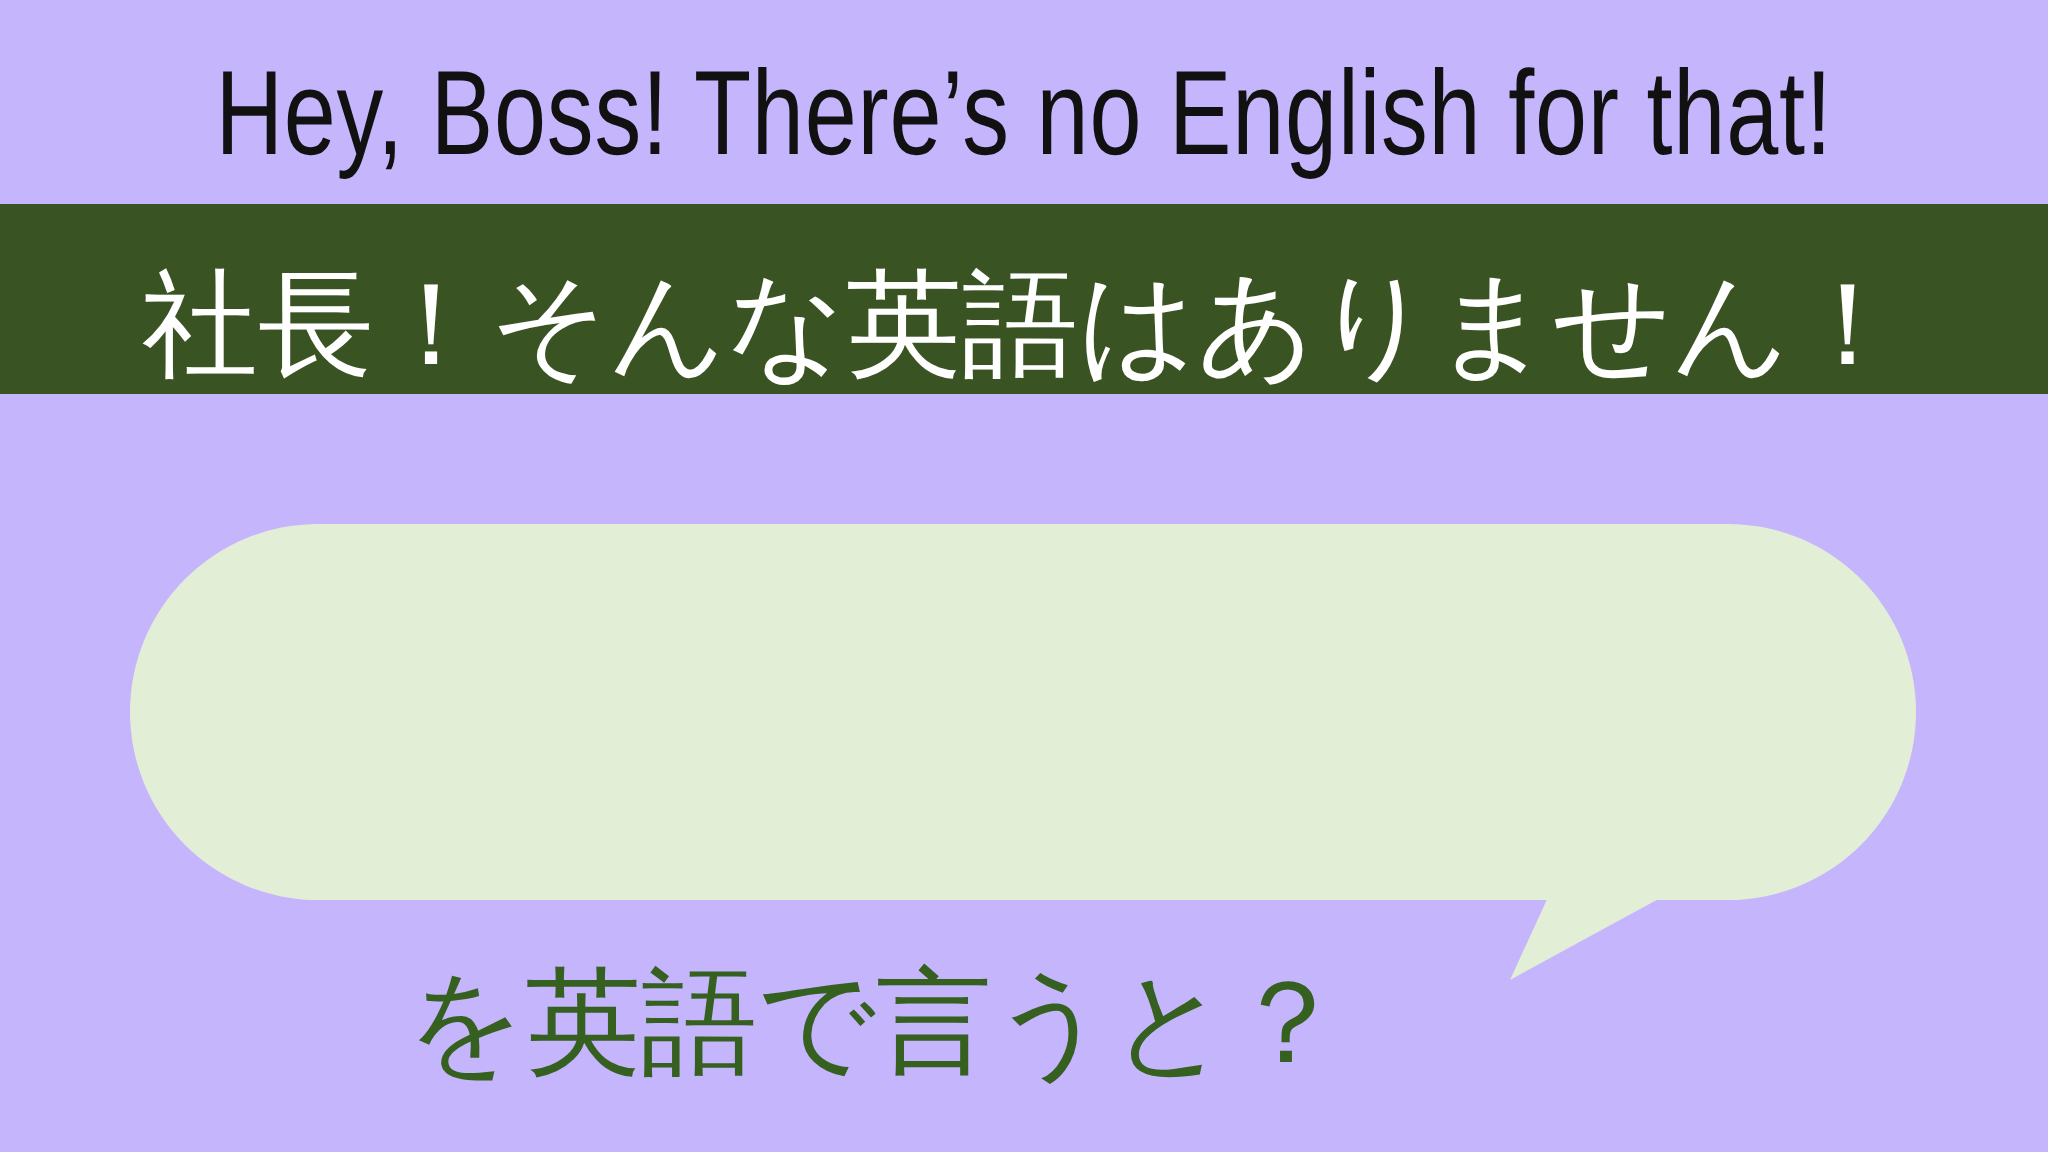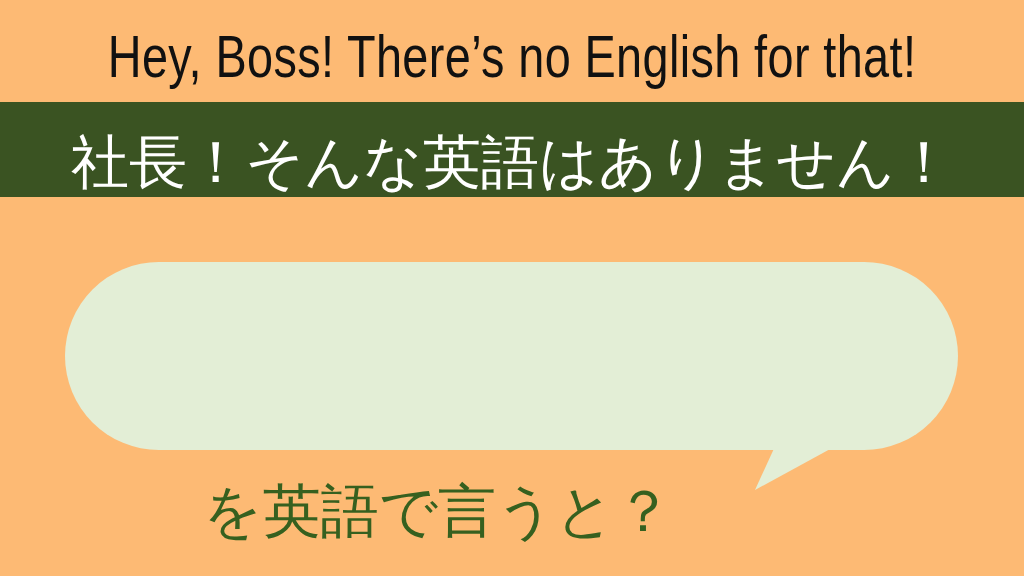--- a/index.html
+++ b/index.html
@@ -10,21 +10,21 @@
     width: 1024px;
     height: 576px;
     background: #fffffd;
     font-family: "Liberation Sans", "DejaVu Sans", sans-serif;
     overflow: hidden;
   }
   #slide {
     position: relative;
     width: 1024px;
     height: 576px;
-    background: #fdba74;
+    background: #c4b5fd;
     overflow: hidden;
   }
 
   
   .headline {
     position: absolute;
     left: 0;
     top: 14px;
     width: 1024px;
     height: 86px;

